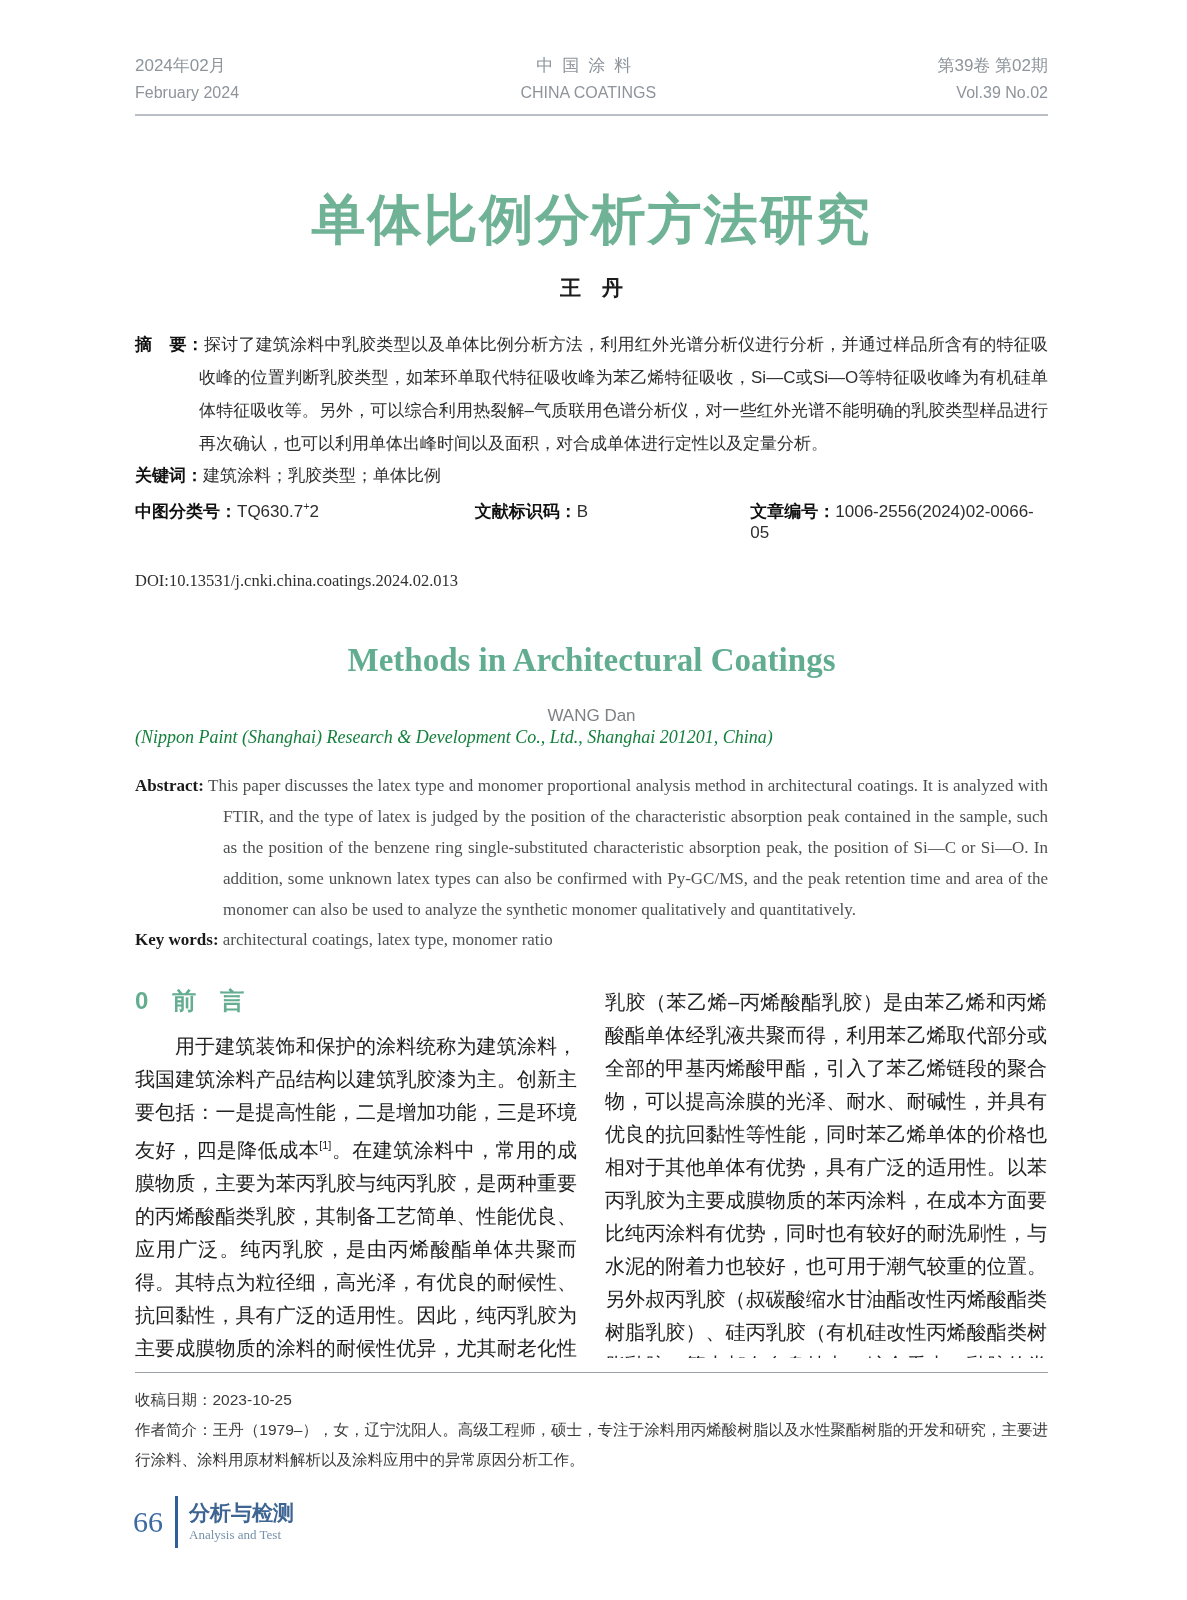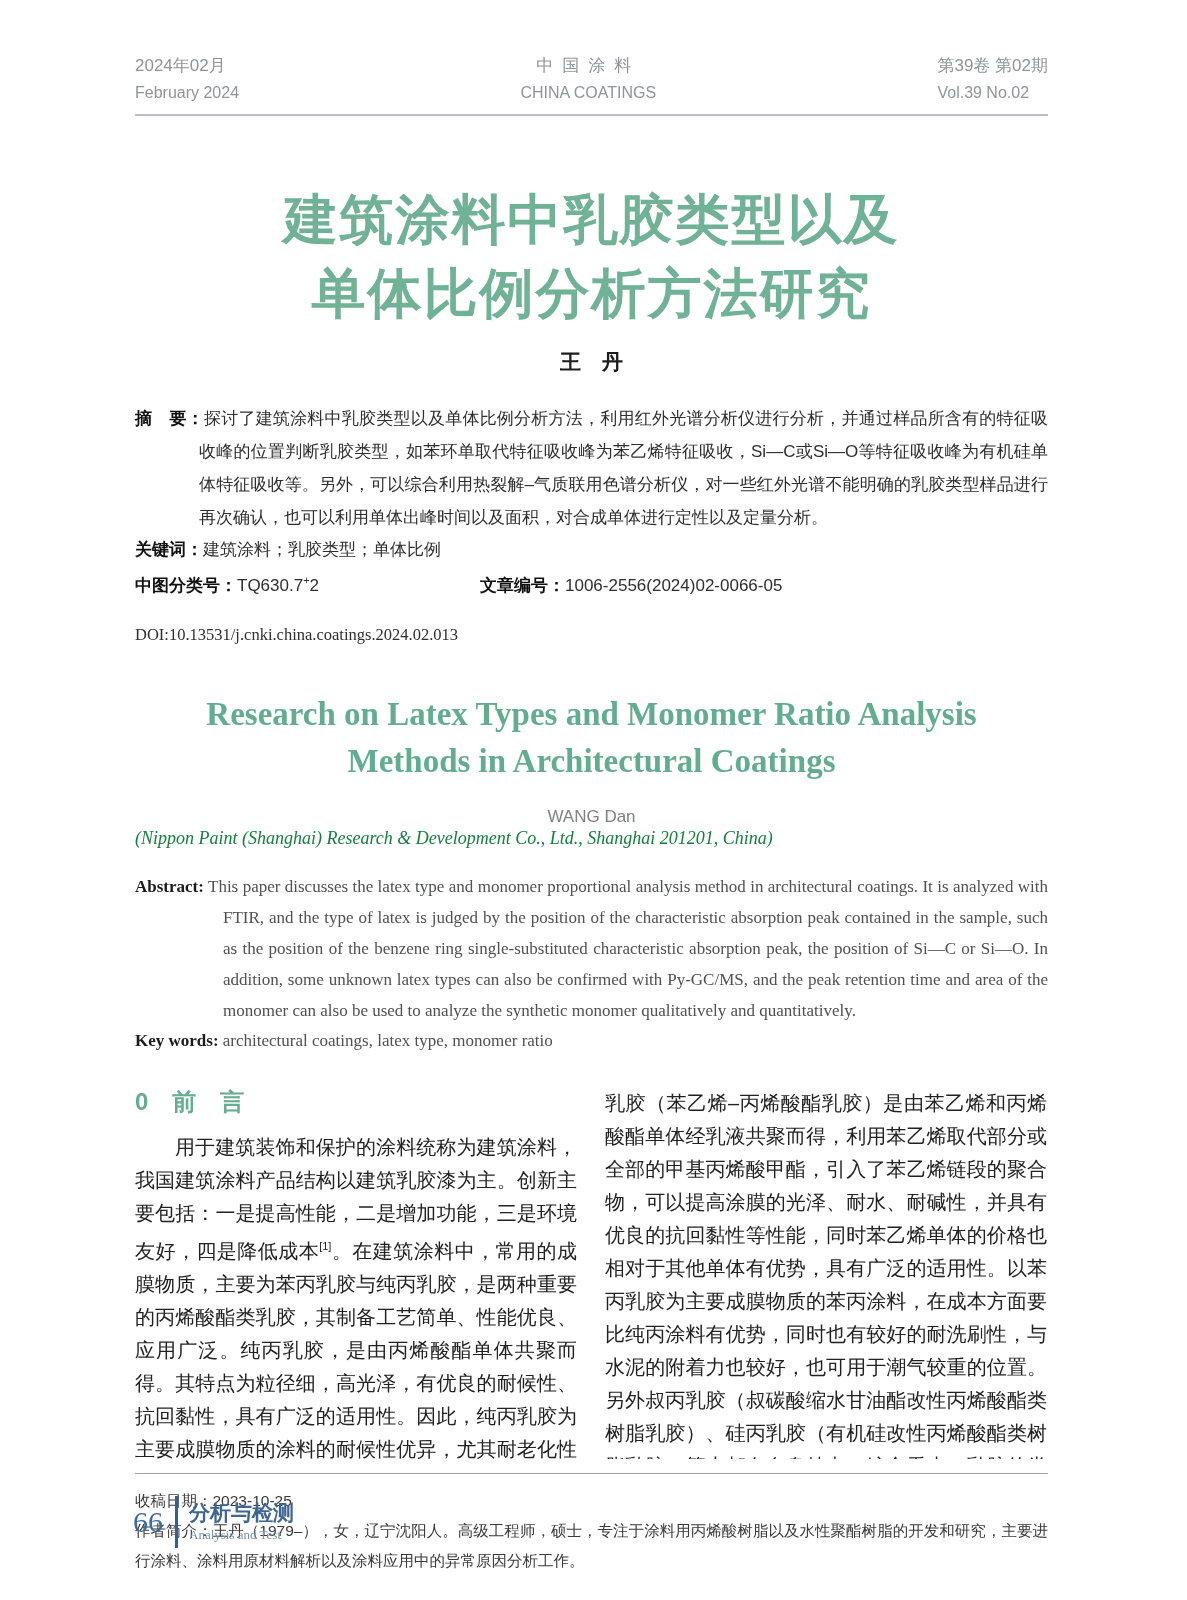--- a/index.html
+++ b/index.html
@@ -16,21 +16,21 @@
   
   .jheader{
     margin-top:52px;
     display:flex;justify-content:space-between;align-items:flex-end;
     color:#8d949b;
   }
   .jheader .col{line-height:27px;font-size:17px;}
   .jheader .col .en{font-size:16px;}
   .jheader .center{text-align:center;}
   .jheader .center .cn{letter-spacing:9px;}
-  .jheader .right{text-align:left;}
+  .jheader .right{text-align:right;}
   .header-rule{border:none;border-top:2px solid #b9bfc4;margin:8px 0 0 0;}
   
   .title-cn{
     margin-top:66px;text-align:center;
     font-size:54px;font-weight:900;color:#6fb295;
     line-height:74px;letter-spacing:2px;
   }
   .author-cn{margin-top:18px;text-align:center;font-size:21px;font-weight:bold;color:#1c1c1c;}
   .affil-cn{margin-top:9px;text-align:center;font-size:18px;font-weight:bold;color:#1c1c1c;}
   
@@ -113,38 +113,37 @@
       <div class="en">CHINA COATINGS</div>
     </div>
     <div class="col right">
       <div class="cn">第39卷  第02期</div>
       <div class="en">Vol.39  No.02</div>
     </div>
   </div>
   <hr class="header-rule">
 
   <div class="title-cn">
-    <div>建筑涂料中乳胶类型以及</div>
     <div>单体比例分析方法研究</div>
   </div>
   <div class="author-cn">王　丹</div>
 
   <div class="abstract-cn"><span class="lab">摘　要：</span><span>探讨了建筑涂料中乳胶类型以及单体比例分析方法，利用红外光谱分析仪进行分析，并通过样品所含有的特征吸收峰的位置判断乳胶类型，如苯环单取代特征吸收峰为苯乙烯特征吸收，Si—C或Si—O等特征吸收峰为有机硅单体特征吸收等。另外，可以综合利用热裂解–气质联用色谱分析仪，对一些红外光谱不能明确的乳胶类型样品进行再次确认，也可以利用单体出峰时间以及面积，对合成单体进行定性以及定量分析。</span></div>
 
   <div class="keywords-cn"><span class="lab">关键词：</span><span>建筑涂料；乳胶类型；单体比例</span></div>
 
   <div class="class-row">
     <div class="seg1"><span class="lab">中图分类号：</span><span>TQ630.7</span><sup>+</sup><span>2</span></div>
+    <div class="seg2"><span class="lab">文献标识码：</span><span>B</span></div>
     <div class="seg3"><span class="lab">文章编号：</span><span>1006-2556(2024)02-0066-05</span></div>
   </div>
 
   <div class="doi-line">DOI:10.13531/j.cnki.china.coatings.2024.02.013</div>
 
   <div class="title-en">
-    <div>Research on Latex Types and Monomer Ratio Analysis</div>
     <div>Methods in Architectural Coatings</div>
   </div>
   <div class="author-en">WANG Dan</div>
   <div class="affil-en">(Nippon Paint (Shanghai) Research &amp; Development Co., Ltd., Shanghai 201201, China)</div>
 
   <div class="abstract-en"><span class="lab">Abstract:</span><span> This paper discusses the latex type and monomer proportional analysis method in architectural coatings. It is analyzed with FTIR, and the type of latex is judged by the position of the characteristic absorption peak contained in the sample, such as the position of the benzene ring single-substituted characteristic absorption peak, the position of Si—C or Si—O. In addition, some unknown latex types can also be confirmed with Py-GC/MS, and the peak retention time and area of the monomer can also be used to analyze the synthetic monomer qualitatively and quantitatively.</span></div>
 
   <div class="keywords-en"><span class="lab">Key words:</span><span> architectural coatings, latex type, monomer ratio</span></div>
 
   <div class="columns">

